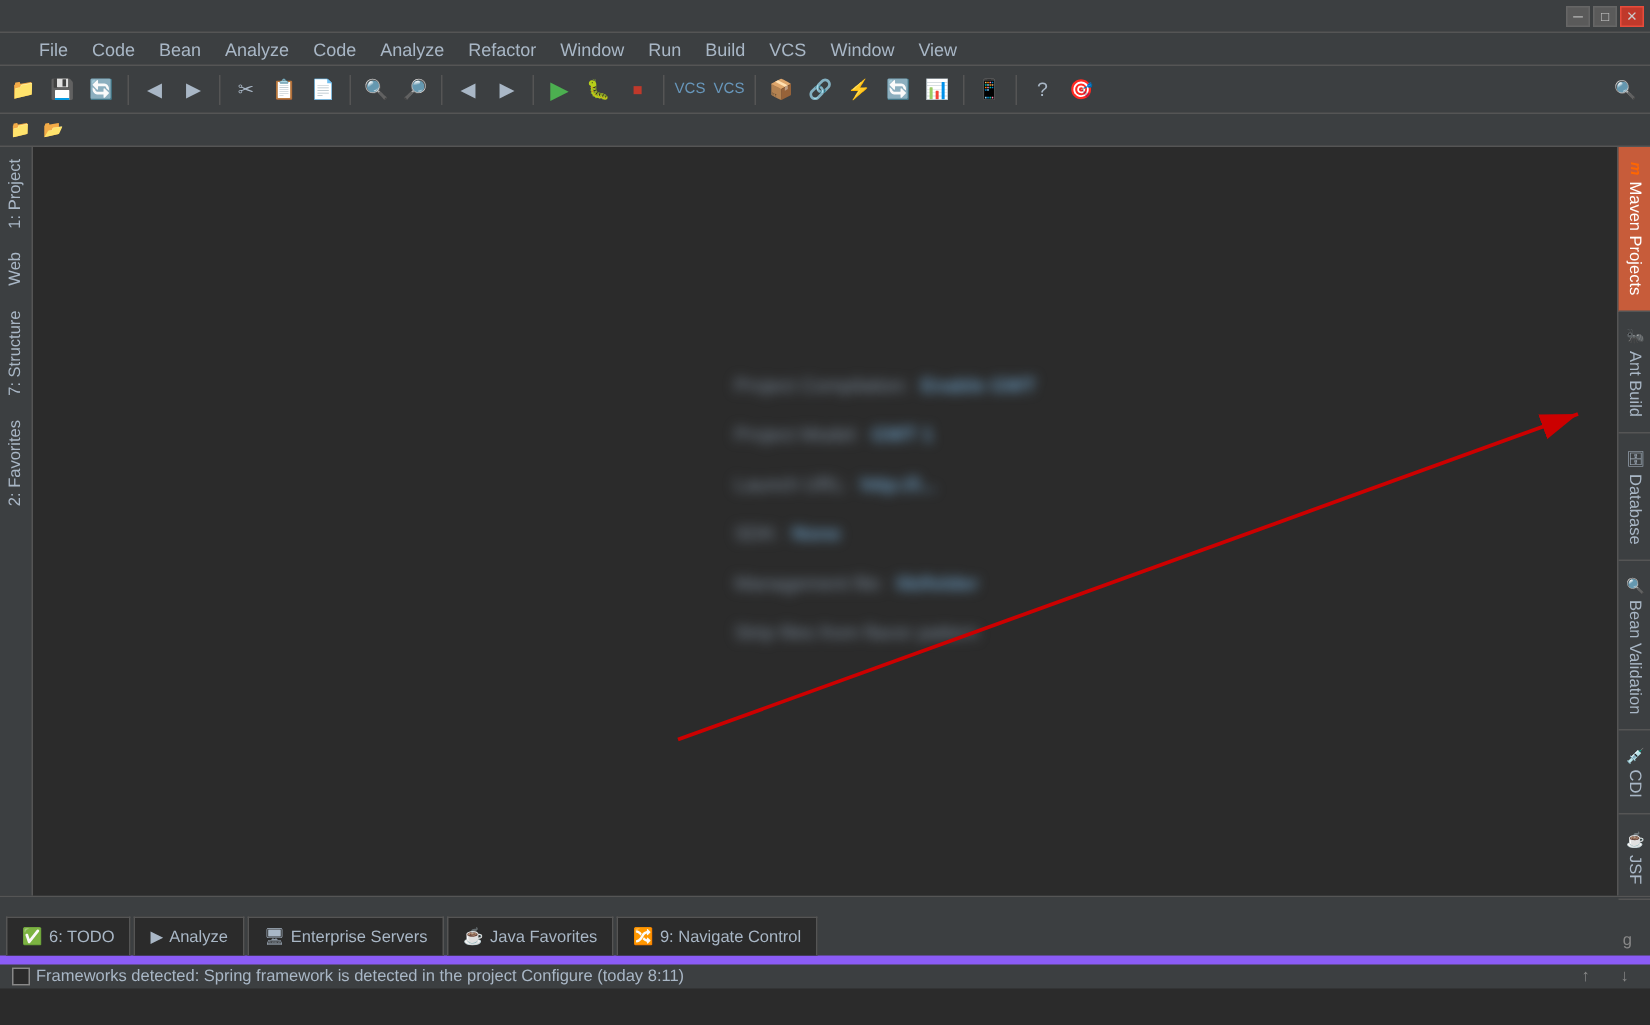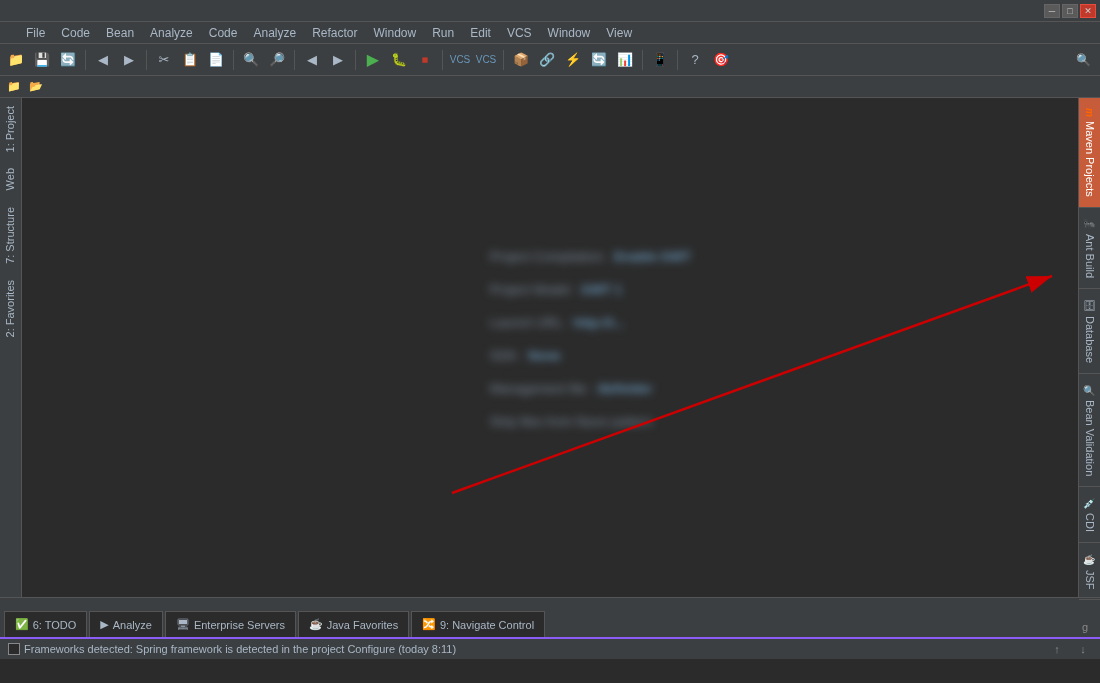--- a/index.html
+++ b/index.html
@@ -241,21 +241,21 @@
       align-items: center;
       padding: 4px 8px;
       font-size: 11px;
       color: #888;
     }
 
     
     .status-bar {
       height: 22px;
       background: #3c3f41;
-      border-top: 2px solid #8b5cf6;
+      border-top: 6px solid #8b5cf6;
       display: flex;
       align-items: center;
       padding: 0 8px;
       font-size: 11px;
       color: #a9b7c6;
       gap: 4px;
     }
     .status-checkbox {
       width: 12px;
       height: 12px;
@@ -294,21 +294,21 @@
 <div class="menu-bar">
   <span class="menu-item">File</span>
   <span class="menu-item">Code</span>
   <span class="menu-item">Bean</span>
   <span class="menu-item">Analyze</span>
   <span class="menu-item">Code</span>
   <span class="menu-item">Analyze</span>
   <span class="menu-item">Refactor</span>
   <span class="menu-item">Window</span>
   <span class="menu-item">Run</span>
-  <span class="menu-item">Edit</span>
+  <span class="menu-item">Build</span>
   <span class="menu-item">VCS</span>
   <span class="menu-item">Window</span>
   <span class="menu-item">View</span>
 </div>
 
 <div class="toolbar">
   <div class="toolbar-btn">📁</div>
   <div class="toolbar-btn">💾</div>
   <div class="toolbar-btn">🔄</div>
   <div class="toolbar-sep"></div>

